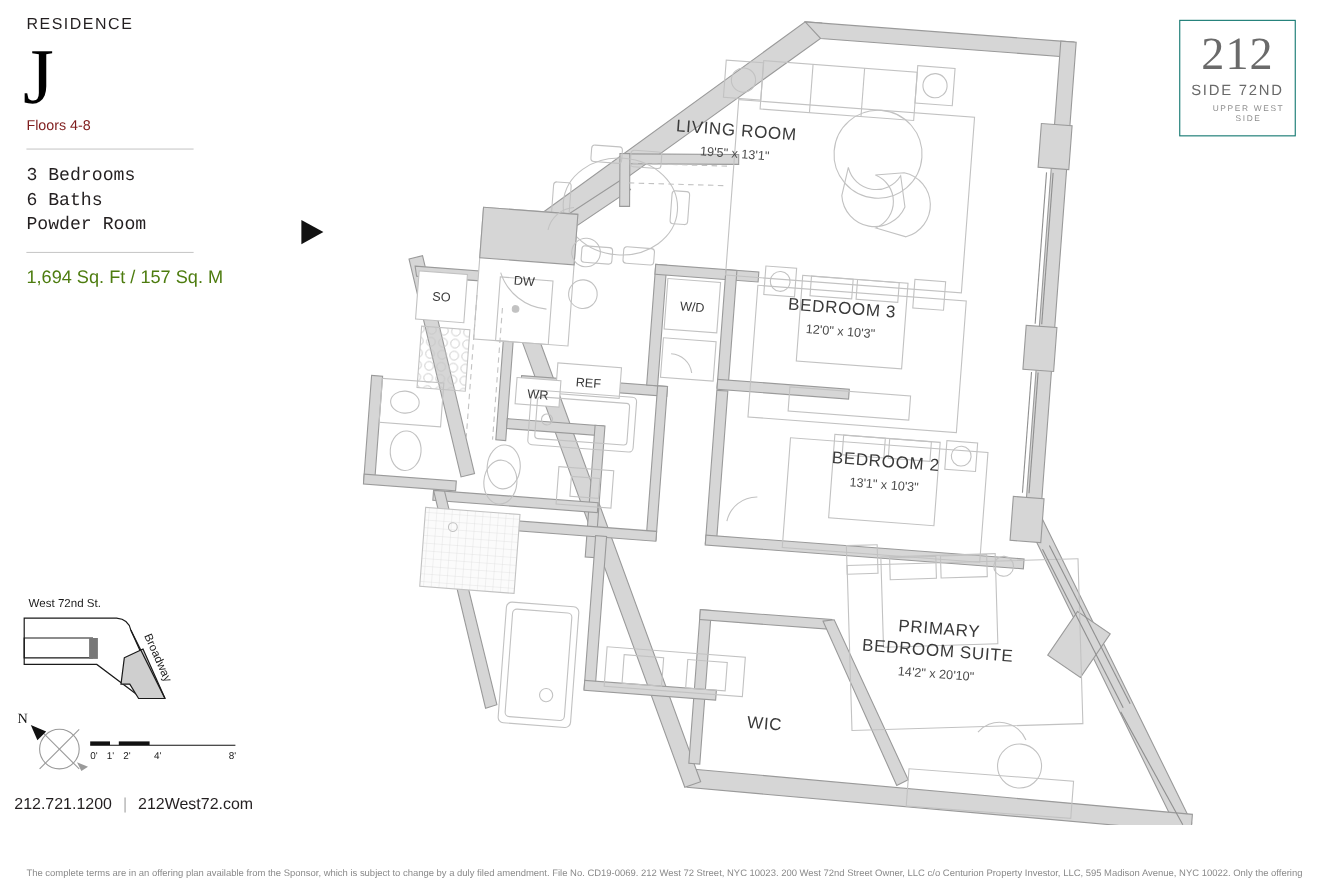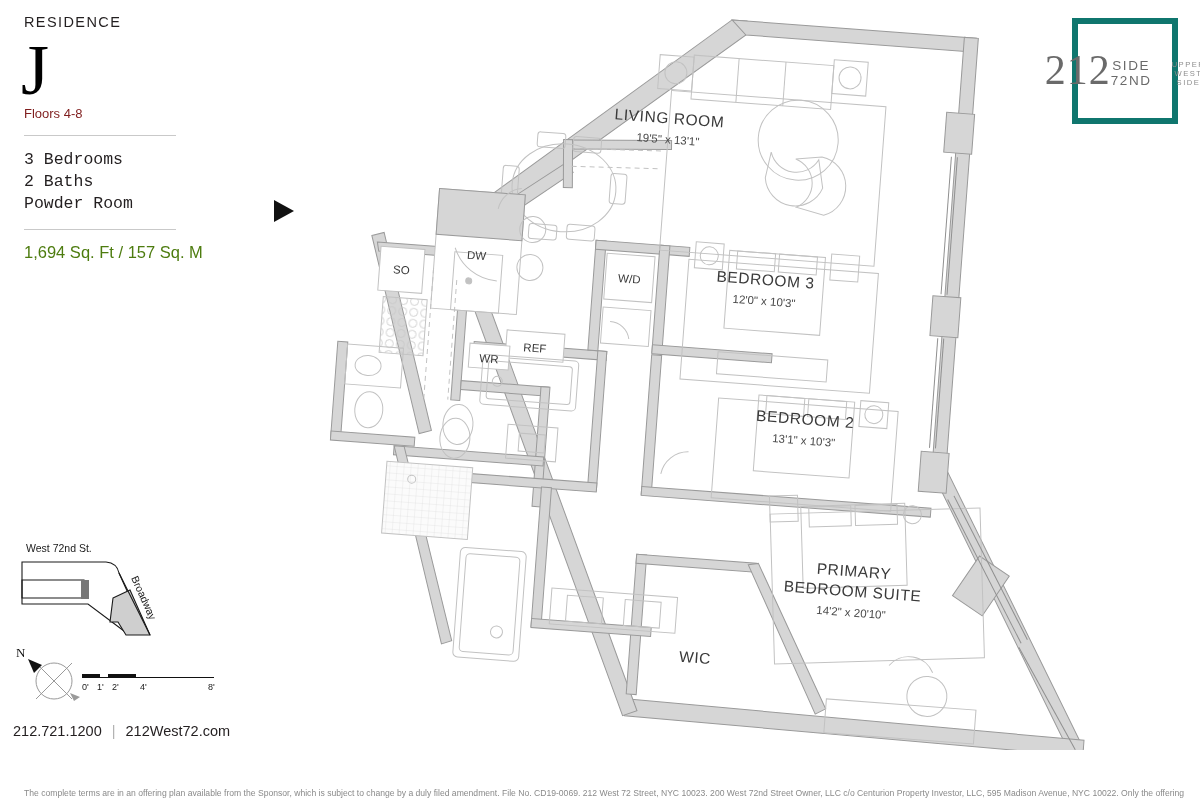--- a/index.html
+++ b/index.html
@@ -12,22 +12,22 @@
   .residence-label{font-size:14.5px;letter-spacing:1.4px;color:#231f20;}
   .residence-letter{font-family:"Liberation Serif",serif;font-size:72px;
        line-height:0.95;margin:6px 0 2px -3px;color:#000;}
   .floors{font-size:13px;color:#7f1d1d;}
   .rule{width:152px;height:1px;background:#c9c9c9;margin:14px 0 13px;}
   .specs div{font-size:16.5px;line-height:1.33;color:#231f20;font-family:Liberation Mono, monospace;}
   .area{font-size:16.5px;color:#4d7c0f;}
 
   
   .logo-box{position:absolute;right:22px;top:18px;width:106px;height:106px;
-      border:6px solid #0f766e;box-sizing:border-box;text-align:center;
-      display:flex;flex-direction:row;align-items:center;justify-content:center;}
+      border:1px solid #0f766e;box-sizing:border-box;text-align:center;
+      display:flex;flex-direction:column;align-items:center;justify-content:center;}
   .logo-212{font-family:"Liberation Serif",serif;font-size:42px;line-height:1;
       color:#6a6a6a;letter-spacing:1px;margin-top:-2px;}
   .logo-w72{font-size:13.5px;letter-spacing:1.6px;color:#6a6a6a;margin-top:3px;}
   .logo-uws{font-size:7.6px;letter-spacing:1.5px;color:#8d8d8d;margin-top:5px;margin-left:20px;}
 
   
   .keymap{position:absolute;left:18px;top:540px;width:180px;height:110px;}
 
   
   .compass{position:absolute;left:14px;top:645px;width:90px;height:65px;}
@@ -57,21 +57,21 @@
 
 <div id="page">
 
   <div class="info">
     <div class="residence-label">RESIDENCE</div>
     <div class="residence-letter">J</div>
     <div class="floors">Floors 4-8</div>
     <div class="rule"></div>
     <div class="specs">
       <div>3 Bedrooms</div>
-      <div>2 Baths</div>
+      <div>6 Baths</div>
       <div>Powder Room</div>
     </div>
     <div class="rule"></div>
     <div class="area">1,694 Sq. Ft / 157 Sq. M</div>
   </div>
 
   <div class="logo-box">
     <div class="logo-212">212</div>
     <div class="logo-w72">SIDE 72ND</div>
     <div class="logo-uws">UPPER WEST SIDE</div>

